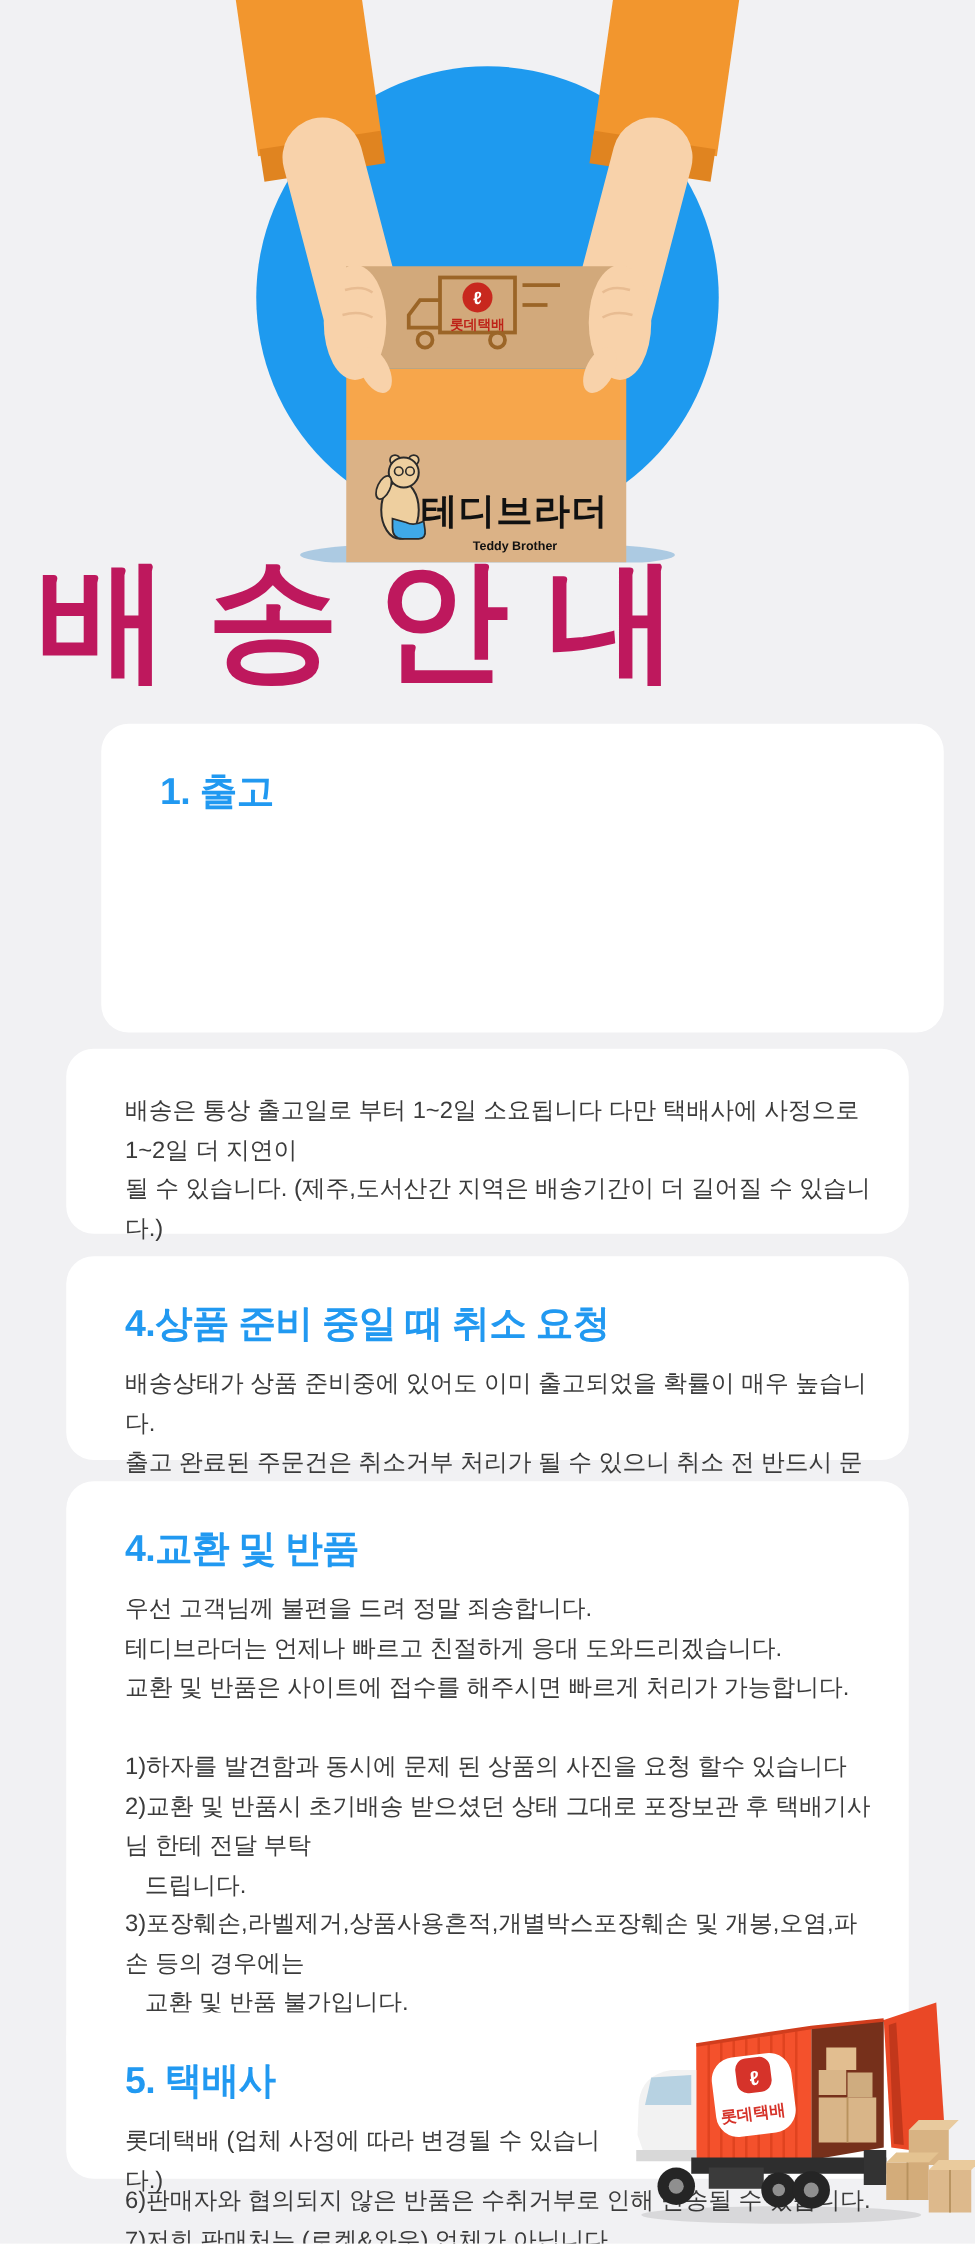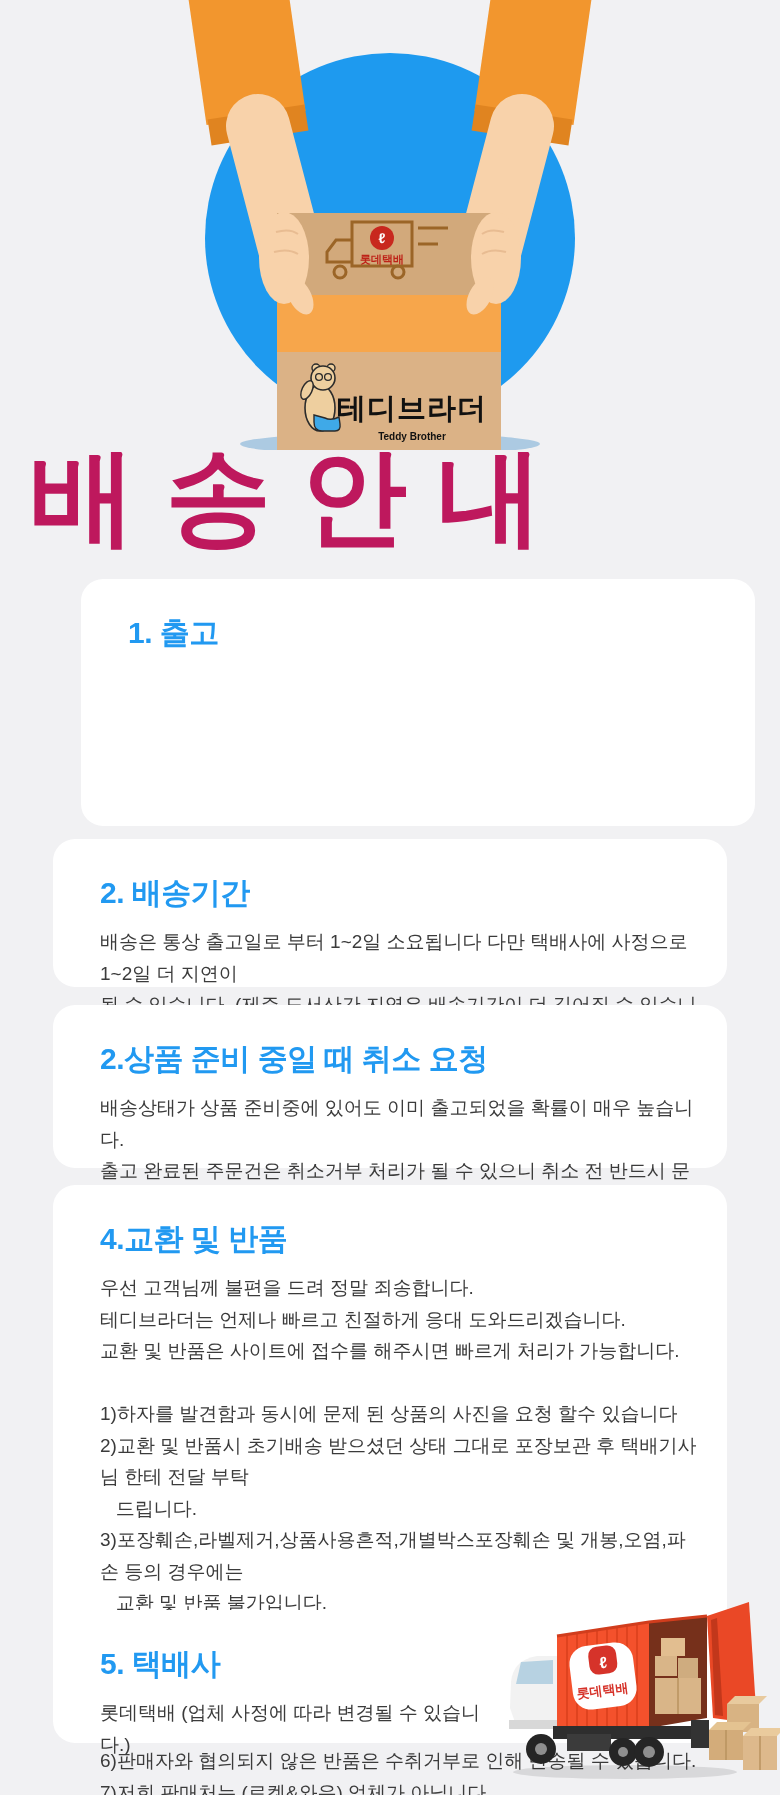--- a/index.html
+++ b/index.html
@@ -89,27 +89,26 @@
     </g>
   </svg>
 
   <h1 class="main-title">배송안내</h1>
 
   <section class="card c1">
     <h2>1. 출고</h2>
   </section>
 
   <section class="card c2">
-    <h2>2. 배송기간</h2>
     <p class="body">배송은 통상 출고일로 부터 1~2일 소요됩니다 다만 택배사에 사정으로 1~2일 더 지연이
 될 수 있습니다. (제주,도서산간 지역은 배송기간이 더 길어질 수 있습니다.)</p>
   </section>
 
   <section class="card c3">
-    <h2>2.상품 준비 중일 때 취소 요청</h2>
+    <h2>4.상품 준비 중일 때 취소 요청</h2>
     <p class="body">배송상태가 상품 준비중에 있어도 이미 출고되었을 확률이 매우 높습니다.
 출고 완료된 주문건은 취소거부 처리가 될 수 있으니 취소 전 반드시 문의 부탁드립니다.</p>
   </section>
 
   <section class="card c4">
     <h2>4.교환 및 반품</h2>
     <p class="body">우선 고객님께 불편을 드려 정말 죄송합니다.
 테디브라더는 언제나 빠르고 친절하게 응대 도와드리겠습니다.
 교환 및 반품은 사이트에 접수를 해주시면 빠르게 처리가 가능합니다.
 

